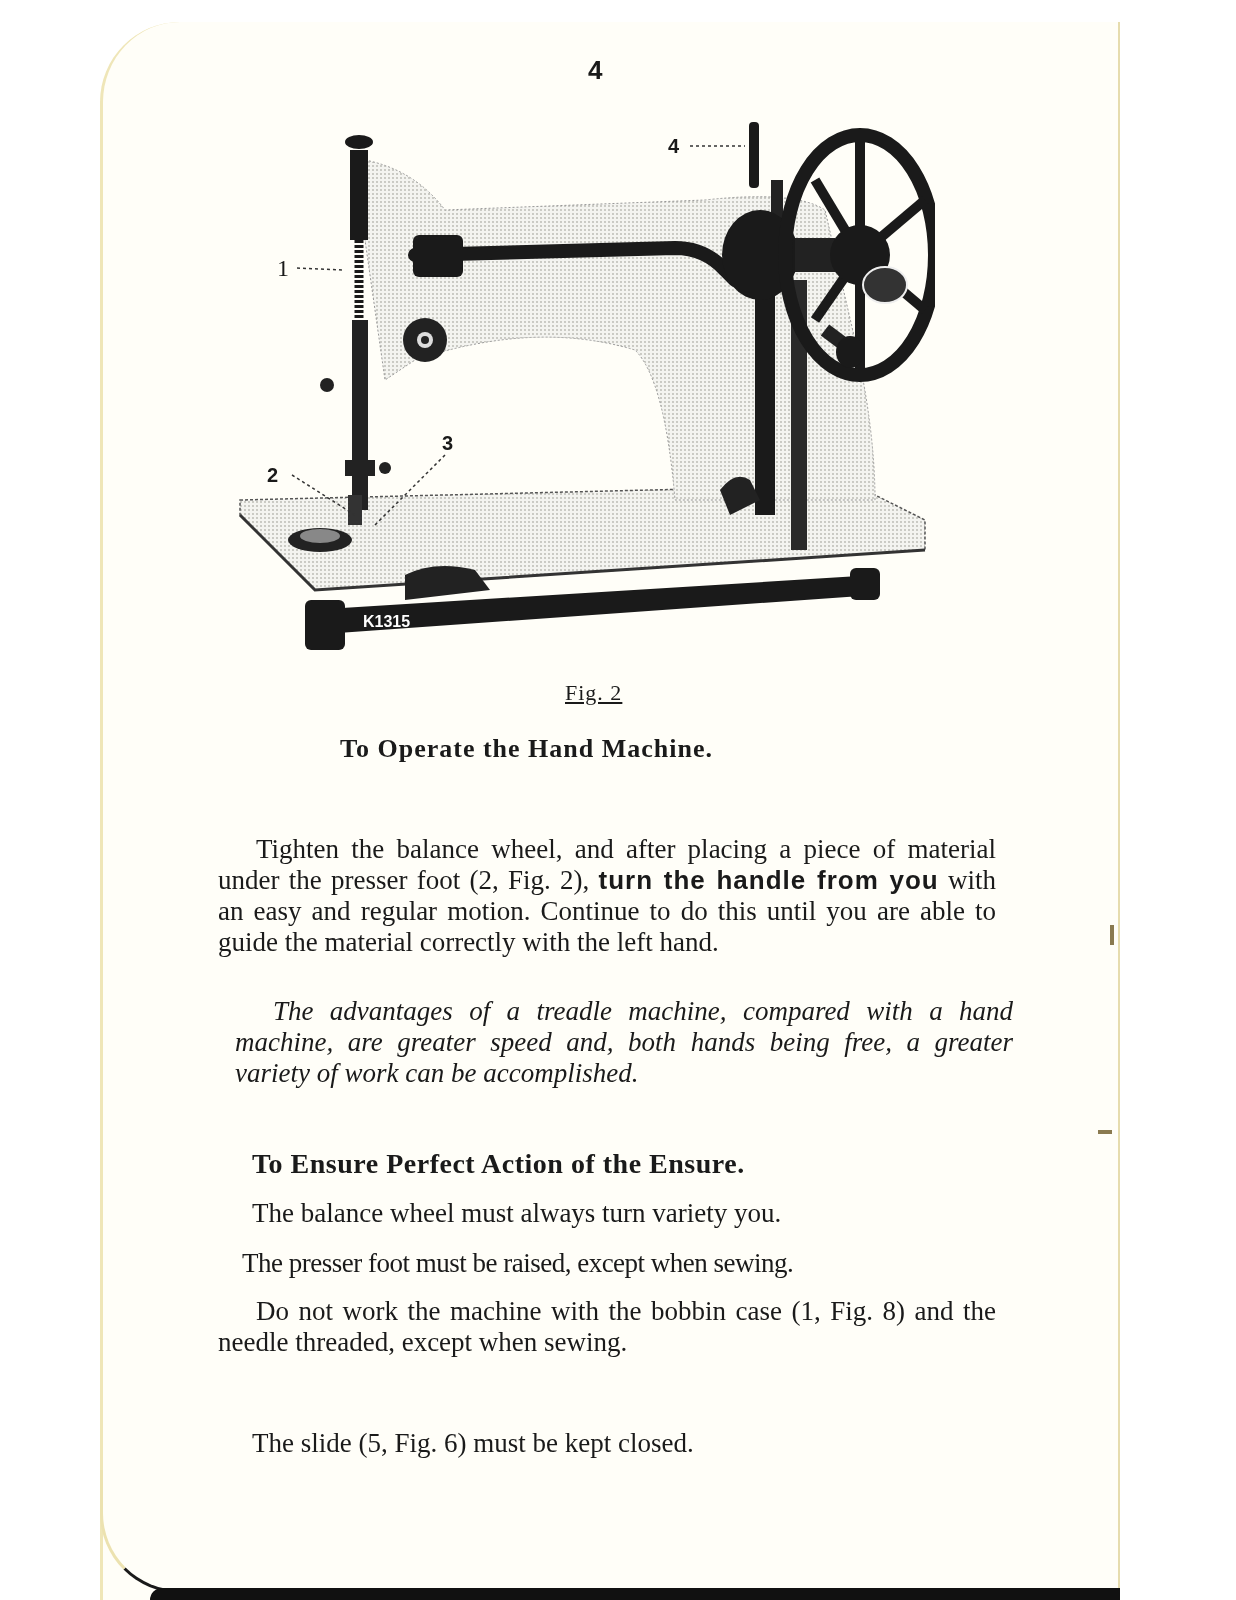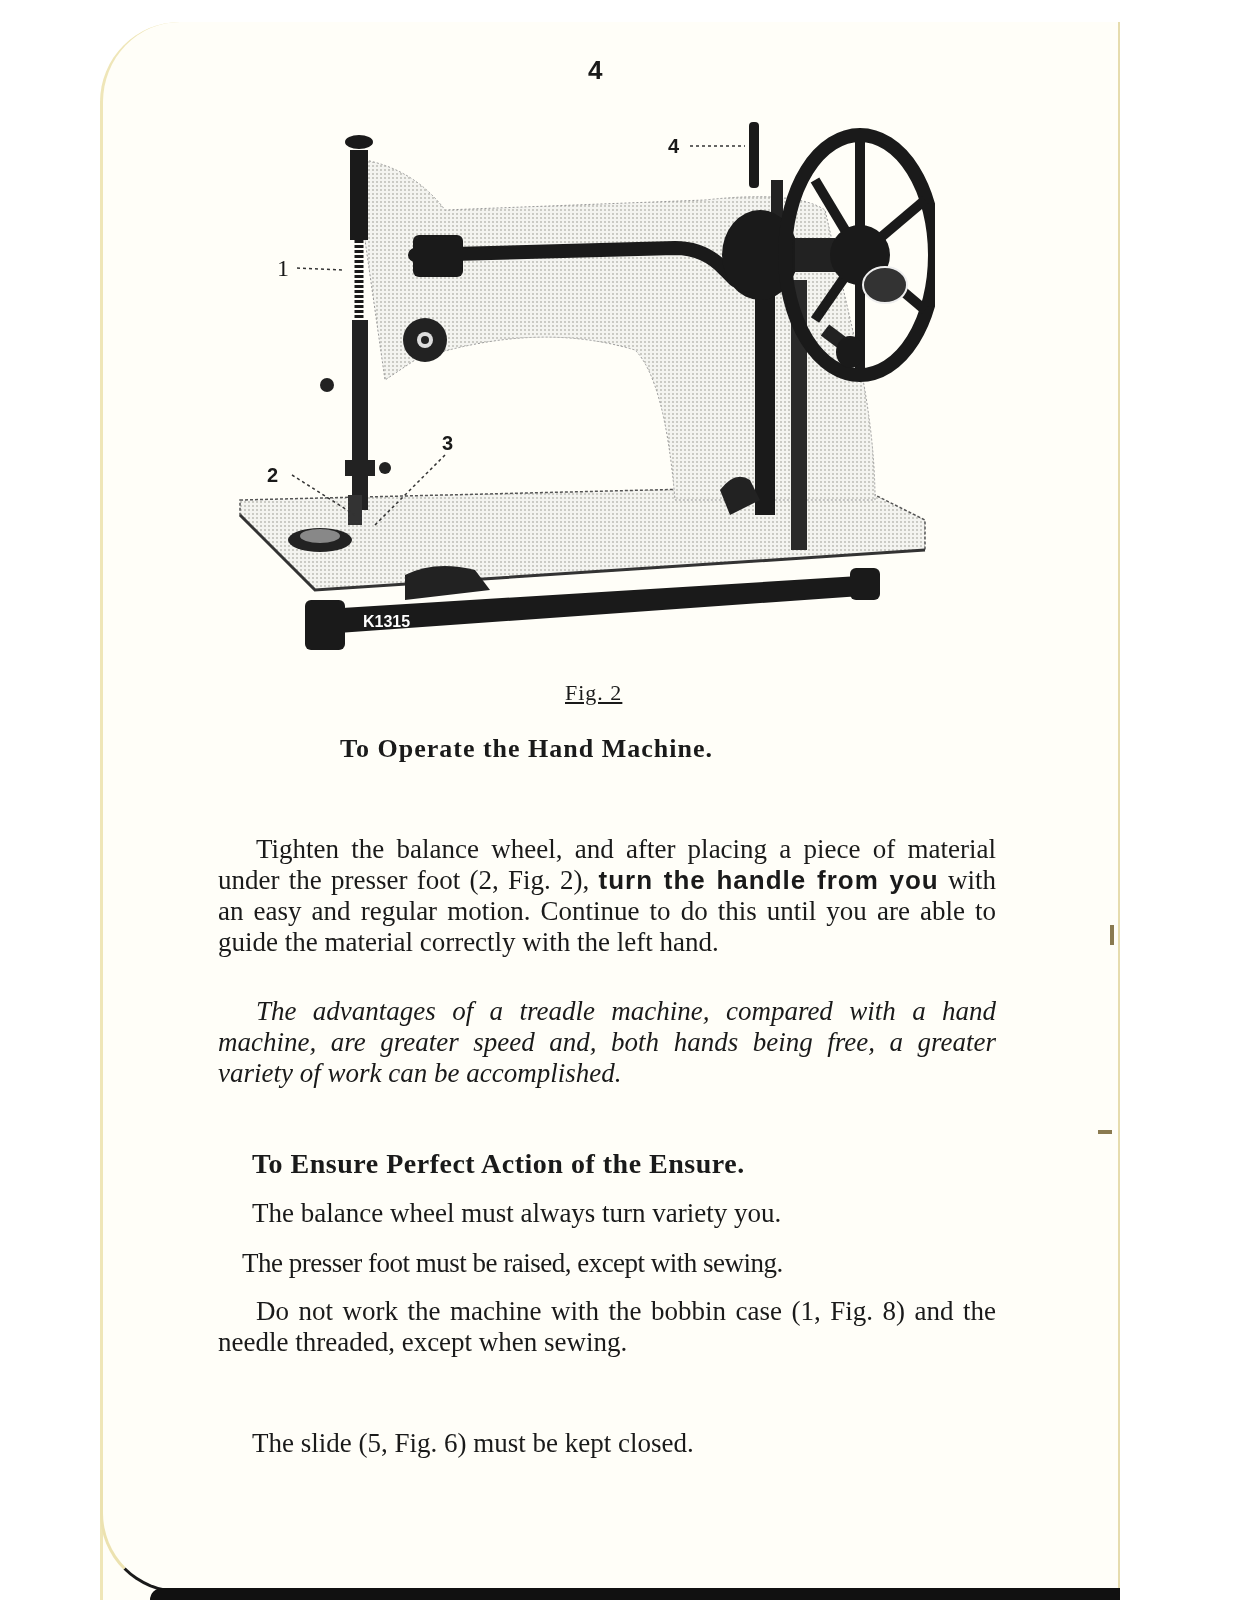--- a/index.html
+++ b/index.html
@@ -139,24 +139,24 @@
 <div class="fig-caption">Fig. 2</div>
 
 <div class="h1">To Operate the Hand Machine.</div>
 
 <div class="para" style="top:786px;margin-top:48px;">
   <span class="indent">Tighten the balance wheel, and after placing a piece of material under the presser foot (2, Fig. 2),</span>
   <b>turn the handle from you</b>
   <span>with an easy and regular motion.   Continue to do this until you are able to guide the material correctly with the left hand.</span>
 </div>
 
-<div class="para italic" style="top:996px;">
+<div class="para italic" style="top:996px;margin-left:17px;">
   <span class="indent">The advantages of a treadle machine, compared with a hand machine, are greater speed and, both hands being free, a greater variety of work can be accomplished.</span>
 </div>
 
 <div class="h2">To Ensure Perfect Action of the Ensure.</div>
 
 <div class="line" style="left:252px;top:1198px;">The balance wheel must always turn variety you.</div>
-<div class="line" style="left:242px;top:1248px;letter-spacing:-0.5px;">The presser foot must be raised, except with sewing.</div>
+<div class="line" style="left:242px;top:1248px;letter-spacing:-0.5px;">The presser foot must be raised, except when sewing.</div>
 <div class="para" style="top:1296px;">
   <span class="indent">Do not work the machine with the bobbin case (1, Fig. 8) and the needle threaded, except when sewing.</span>
 </div>
 <div class="line" style="left:252px;top:1404px;margin-top:24px;">The slide (5, Fig. 6) must be kept closed.</div>
 
 </body></html>

